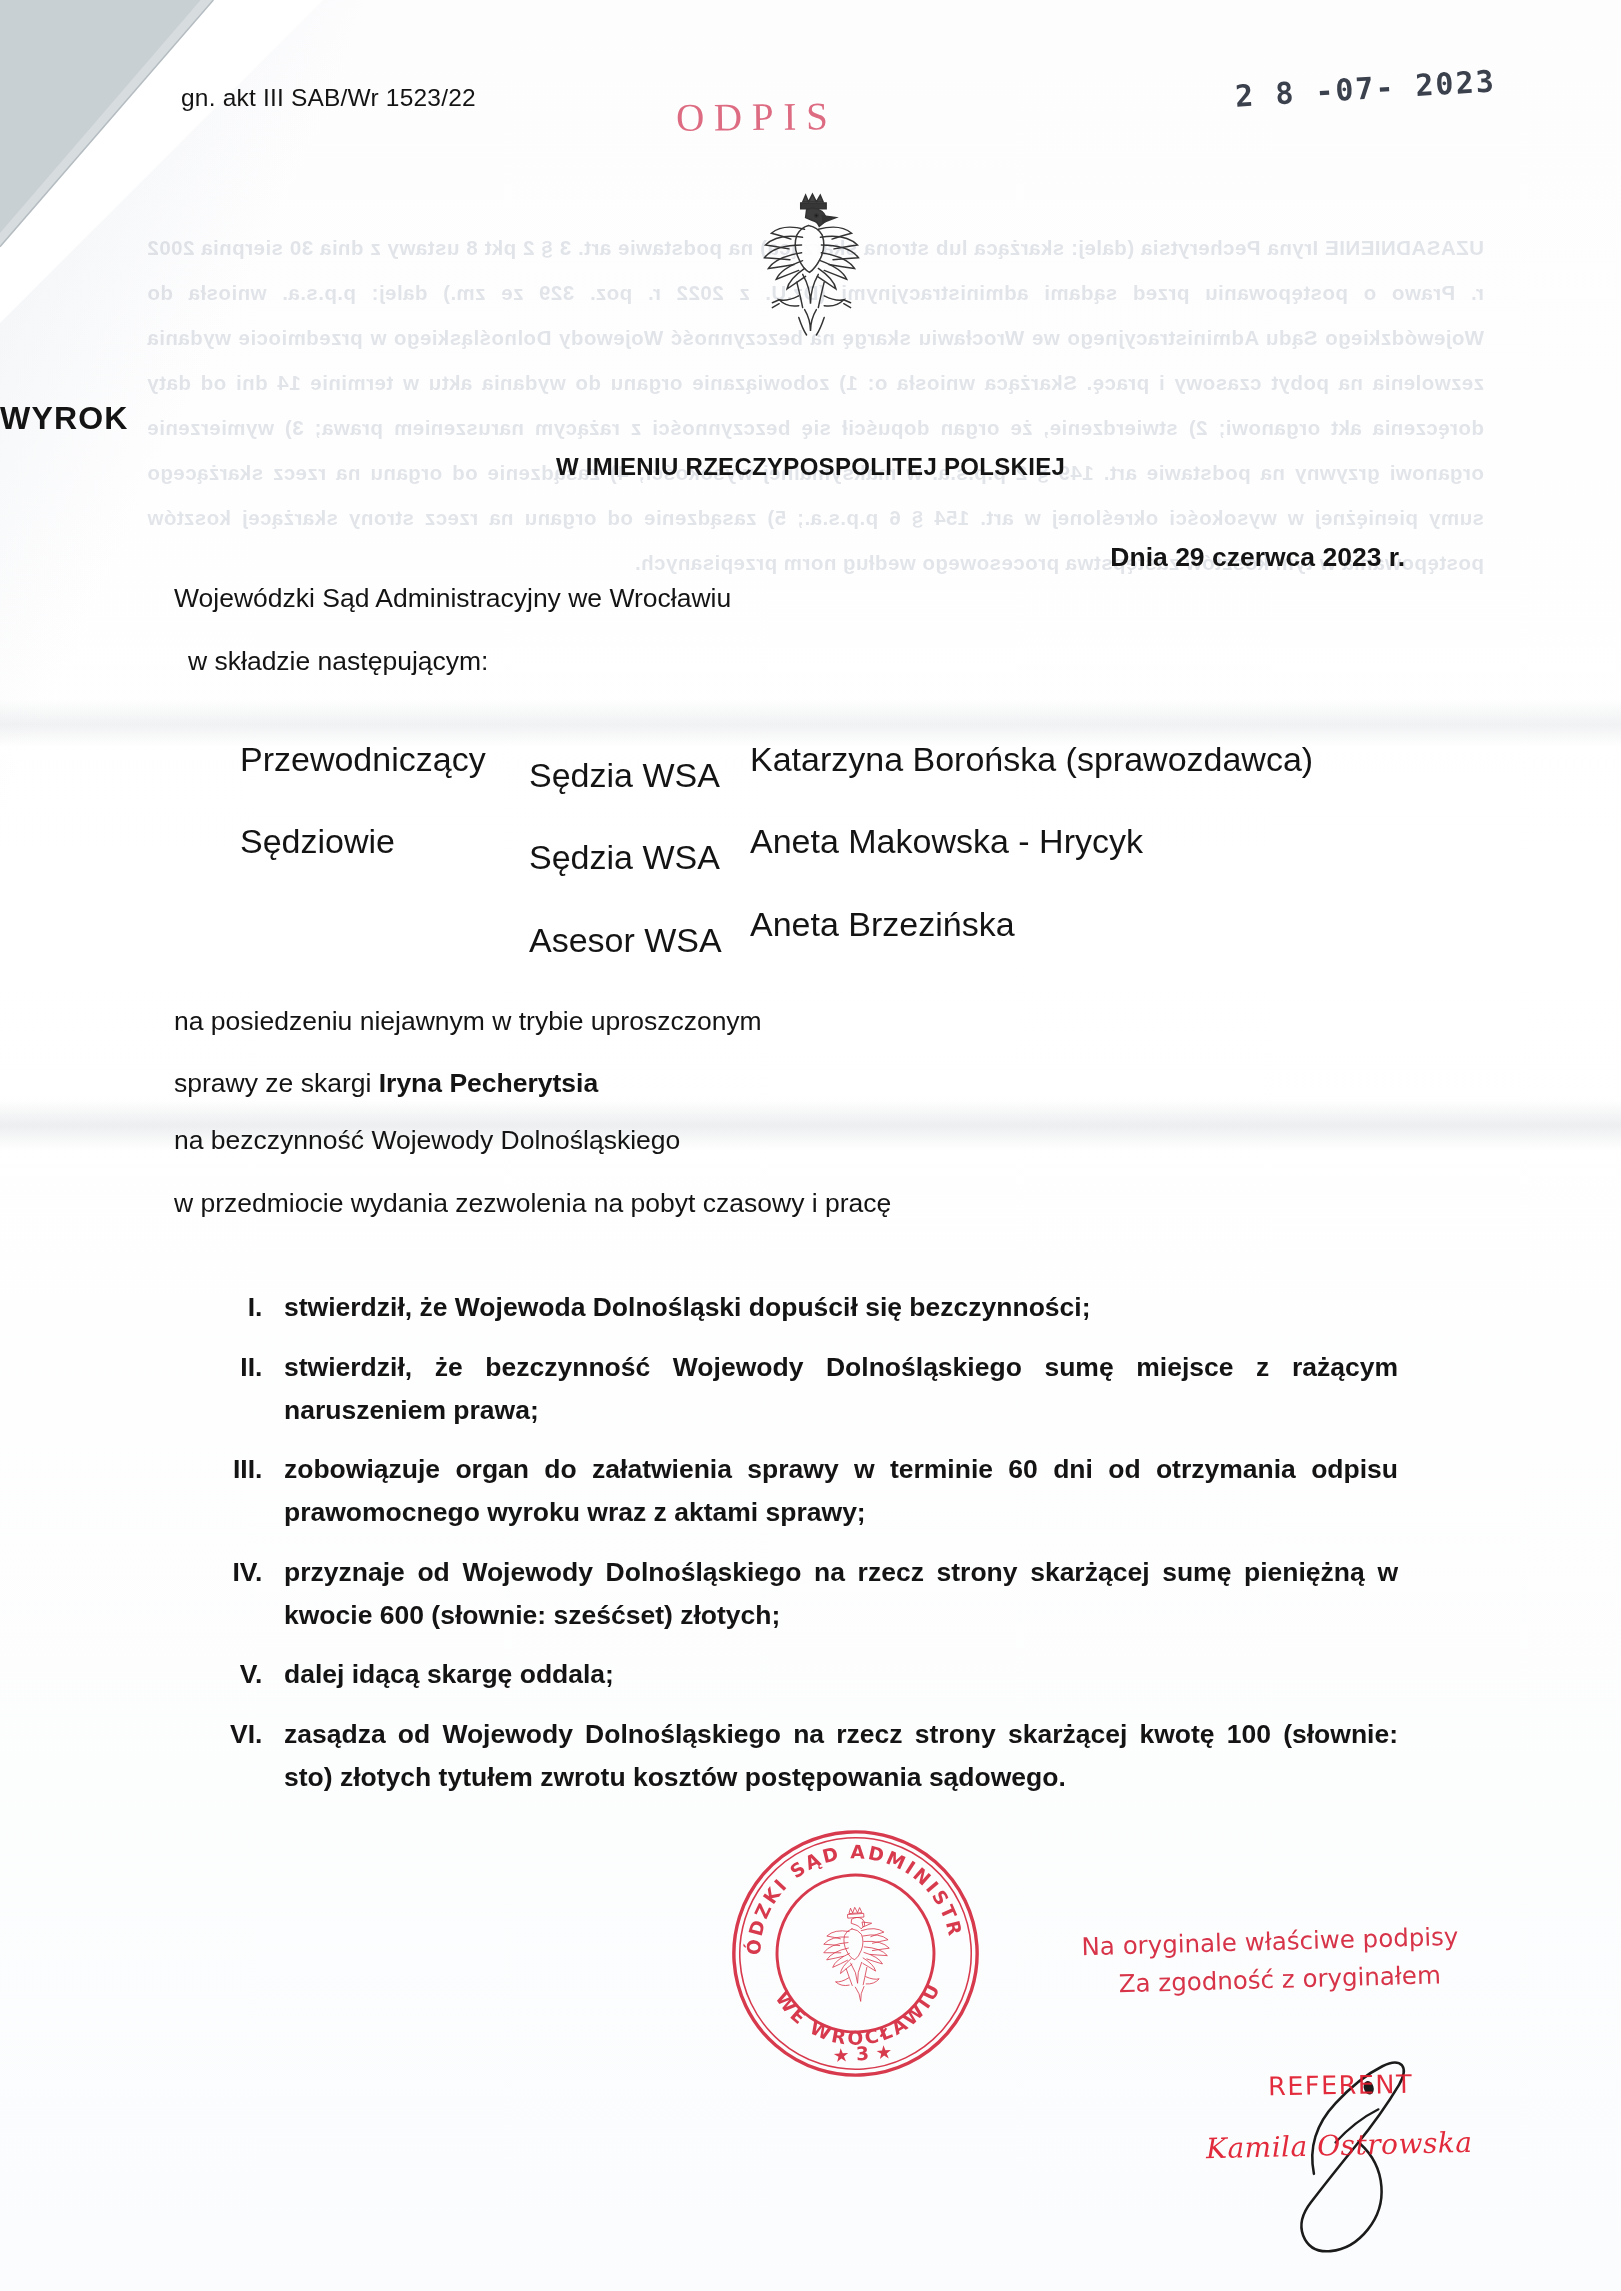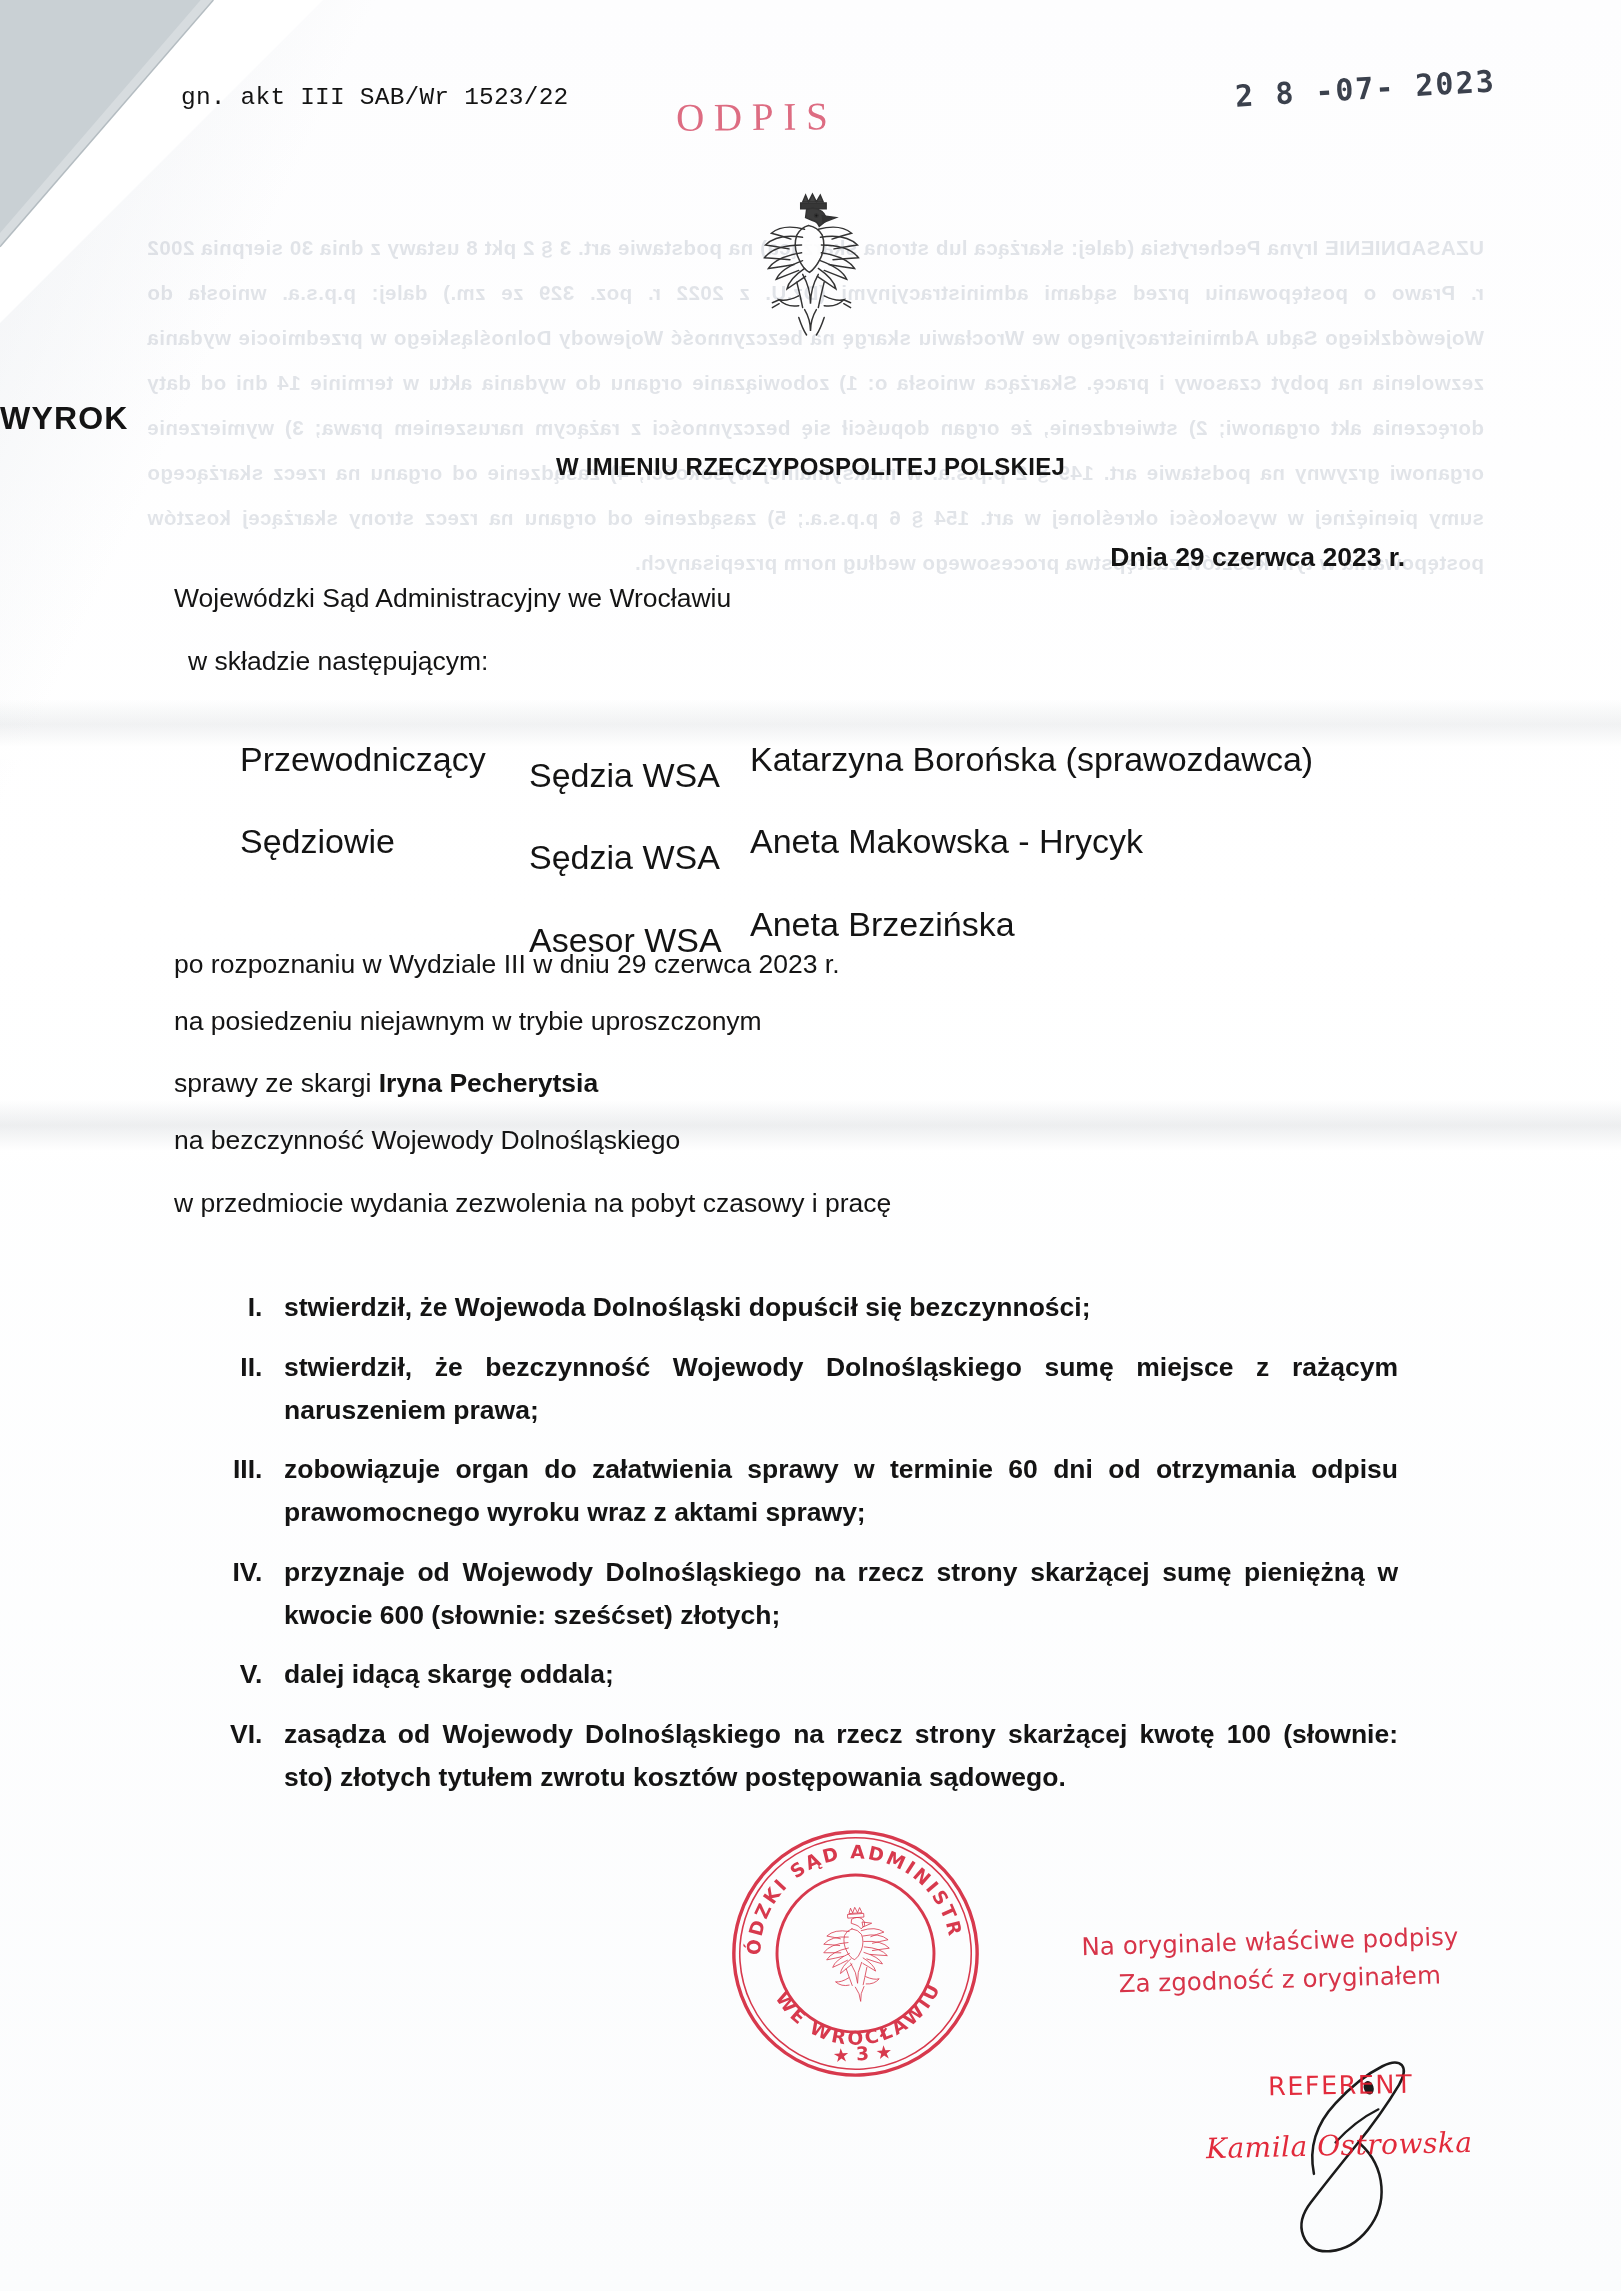--- a/index.html
+++ b/index.html
@@ -59,21 +59,21 @@
 
   
   #sheet{
     position:absolute;inset:0;
     padding:0 157px 0 181px;
     box-sizing:border-box;
   }
 
   .row-top{
     position:absolute;left:181px;right:127px;top:84px;
-    display:flex;align-items:flex-start;justify-content:space-between;font-family:Liberation Mono, monospace;
+    display:flex;align-items:flex-start;justify-content:space-between;
   }
   .sygn{font-size:24.5px;letter-spacing:0.2px;}
   .odpis{
     position:absolute;left:676px;top:94px;
     color:#d8556e;
     font-family:"Liberation Serif", serif;
     font-size:39px;letter-spacing:9.8px;
     opacity:.86;
     transform:rotate(-.6deg);
   }
@@ -266,21 +266,20 @@
       <div class="c2">Sędzia WSA</div>
       <div class="c3">Aneta Makowska - Hrycyk</div>
     </div>
     <div class="jrow">
       <div class="c1"></div>
       <div class="c2">Asesor WSA</div>
       <div class="c3">Aneta Brzezińska</div>
     </div>
   </div>
 
-  <div class="para p1">po rozpoznaniu w Wydziale III w dniu 29 czerwca 2023 r.</div>
   <div class="para p2">na posiedzeniu niejawnym w trybie uproszczonym</div>
   <div class="para p3">
     <span>sprawy ze skargi </span><b>Iryna Pecherytsia</b>
   </div>
   <div class="para p4">na bezczynność Wojewody Dolnośląskiego</div>
   <div class="para p5">w przedmiocie wydania zezwolenia na pobyt czasowy i pracę</div>
 
   <ol class="rulings">
     <li class="short">
       <span class="num">I.</span>

